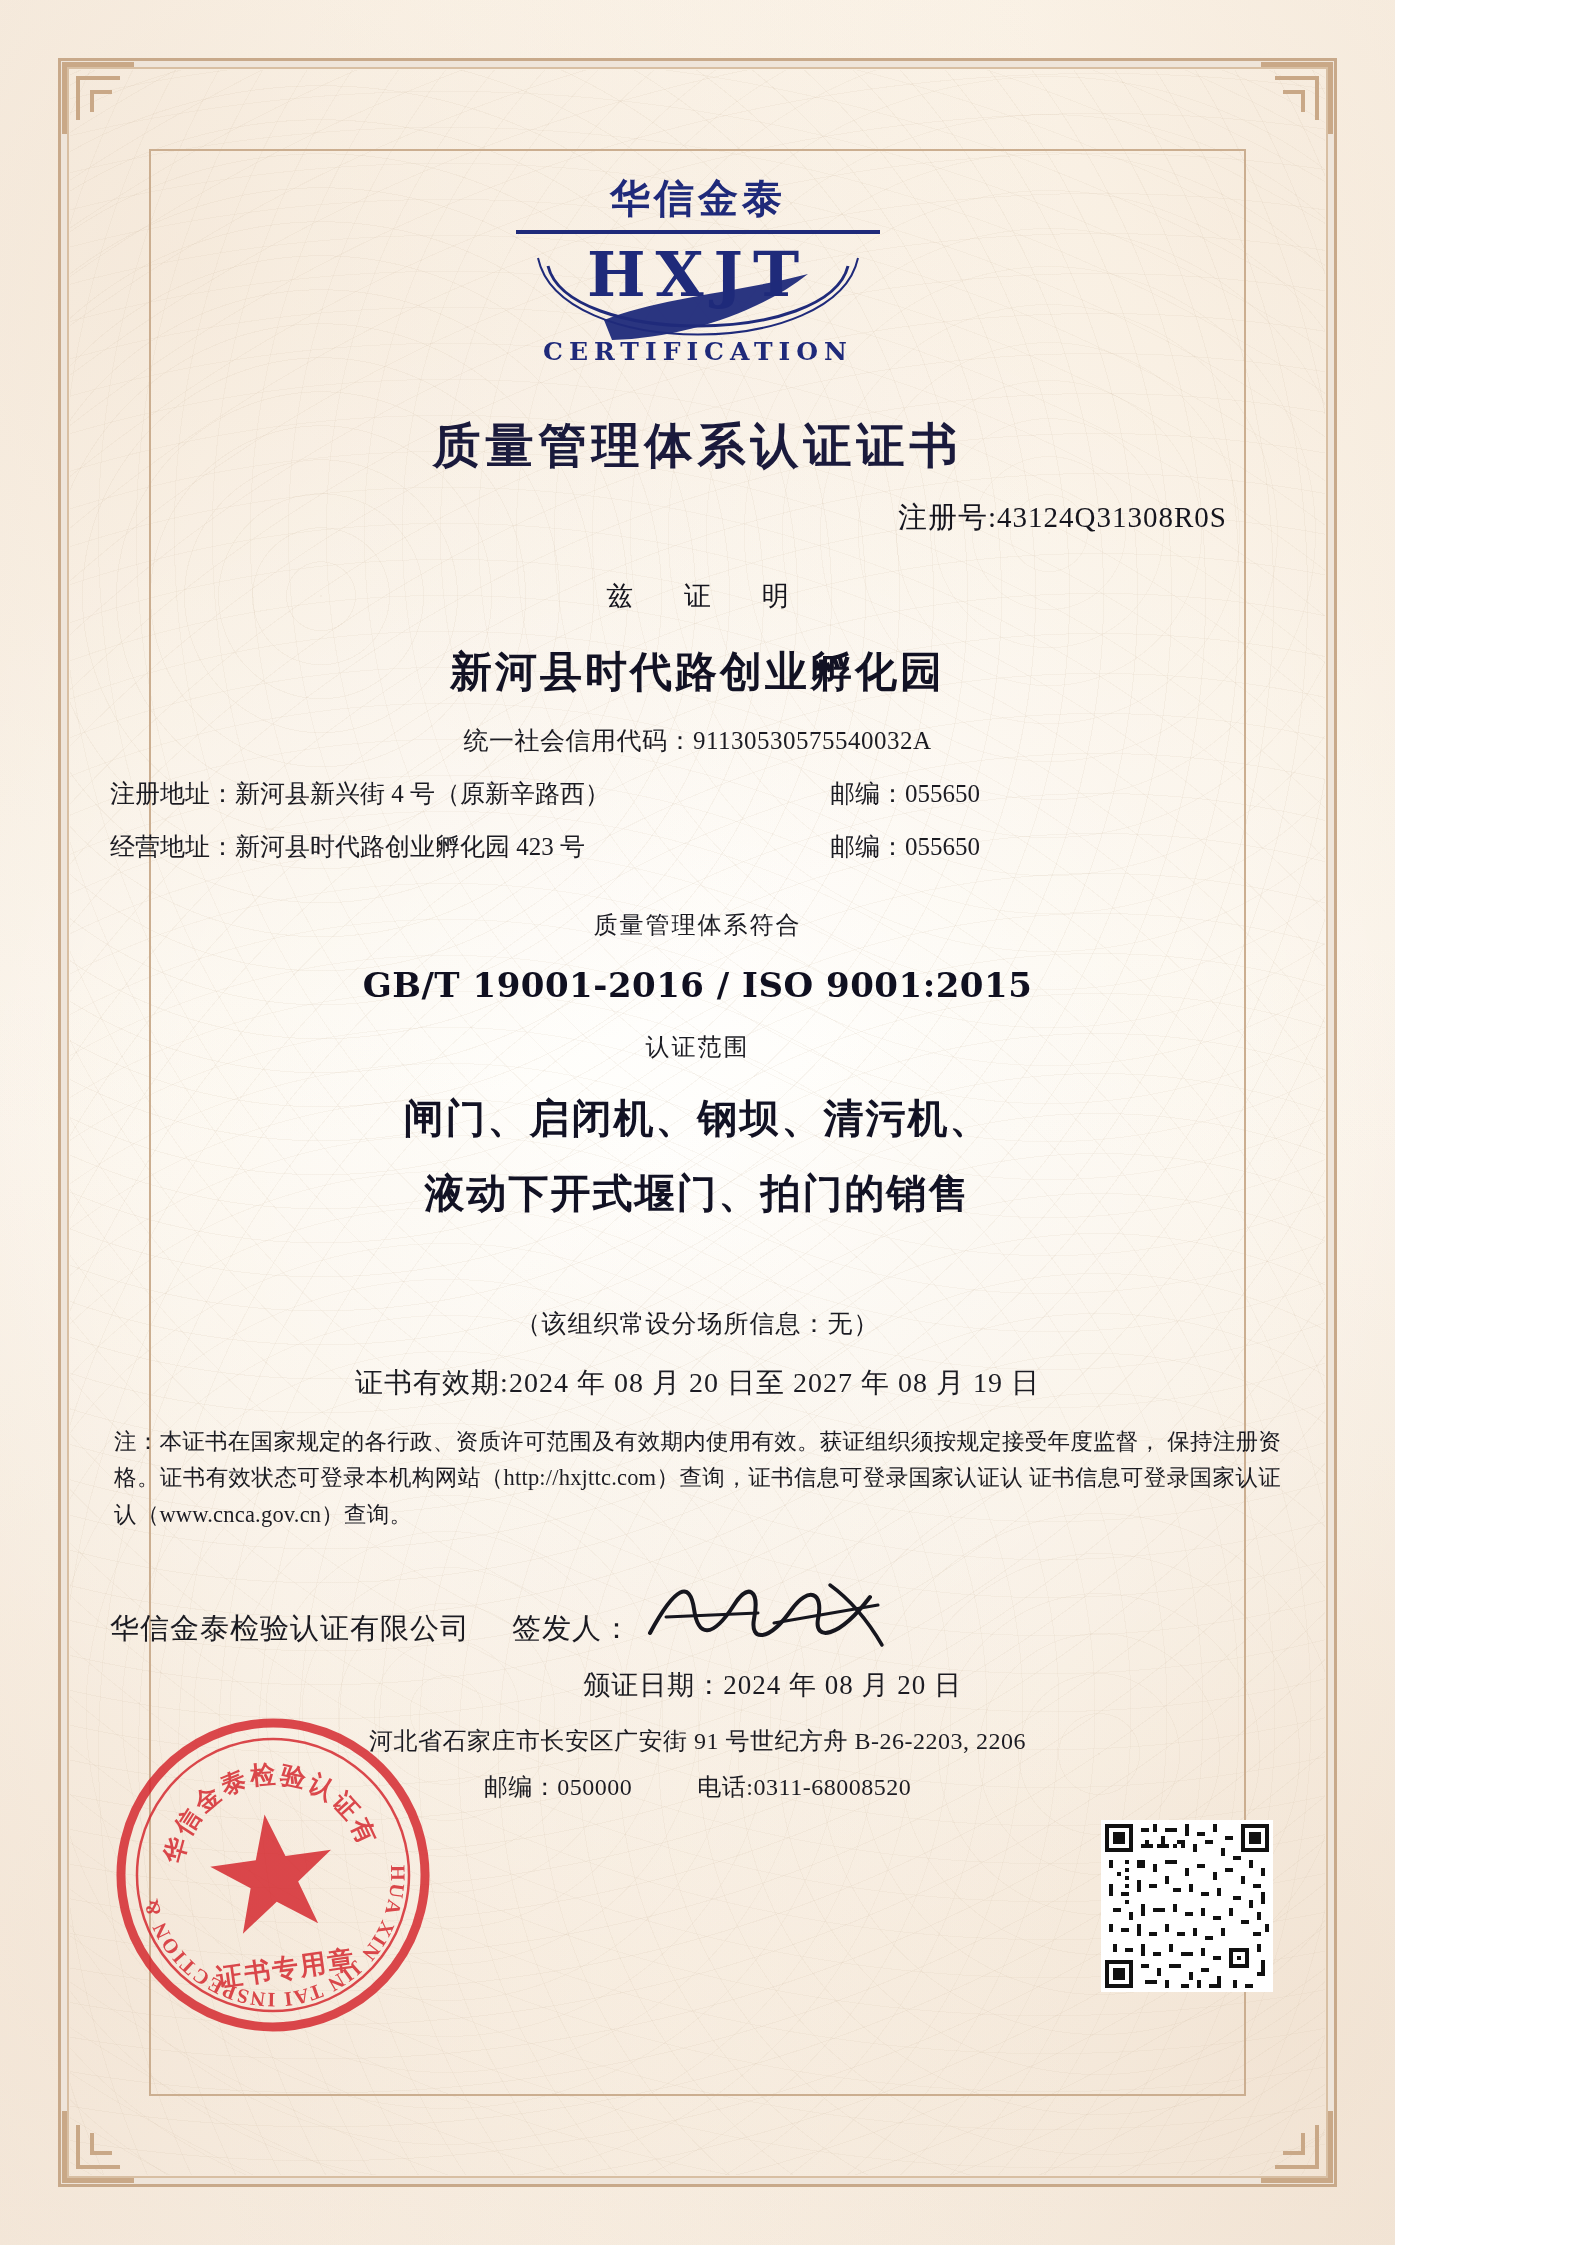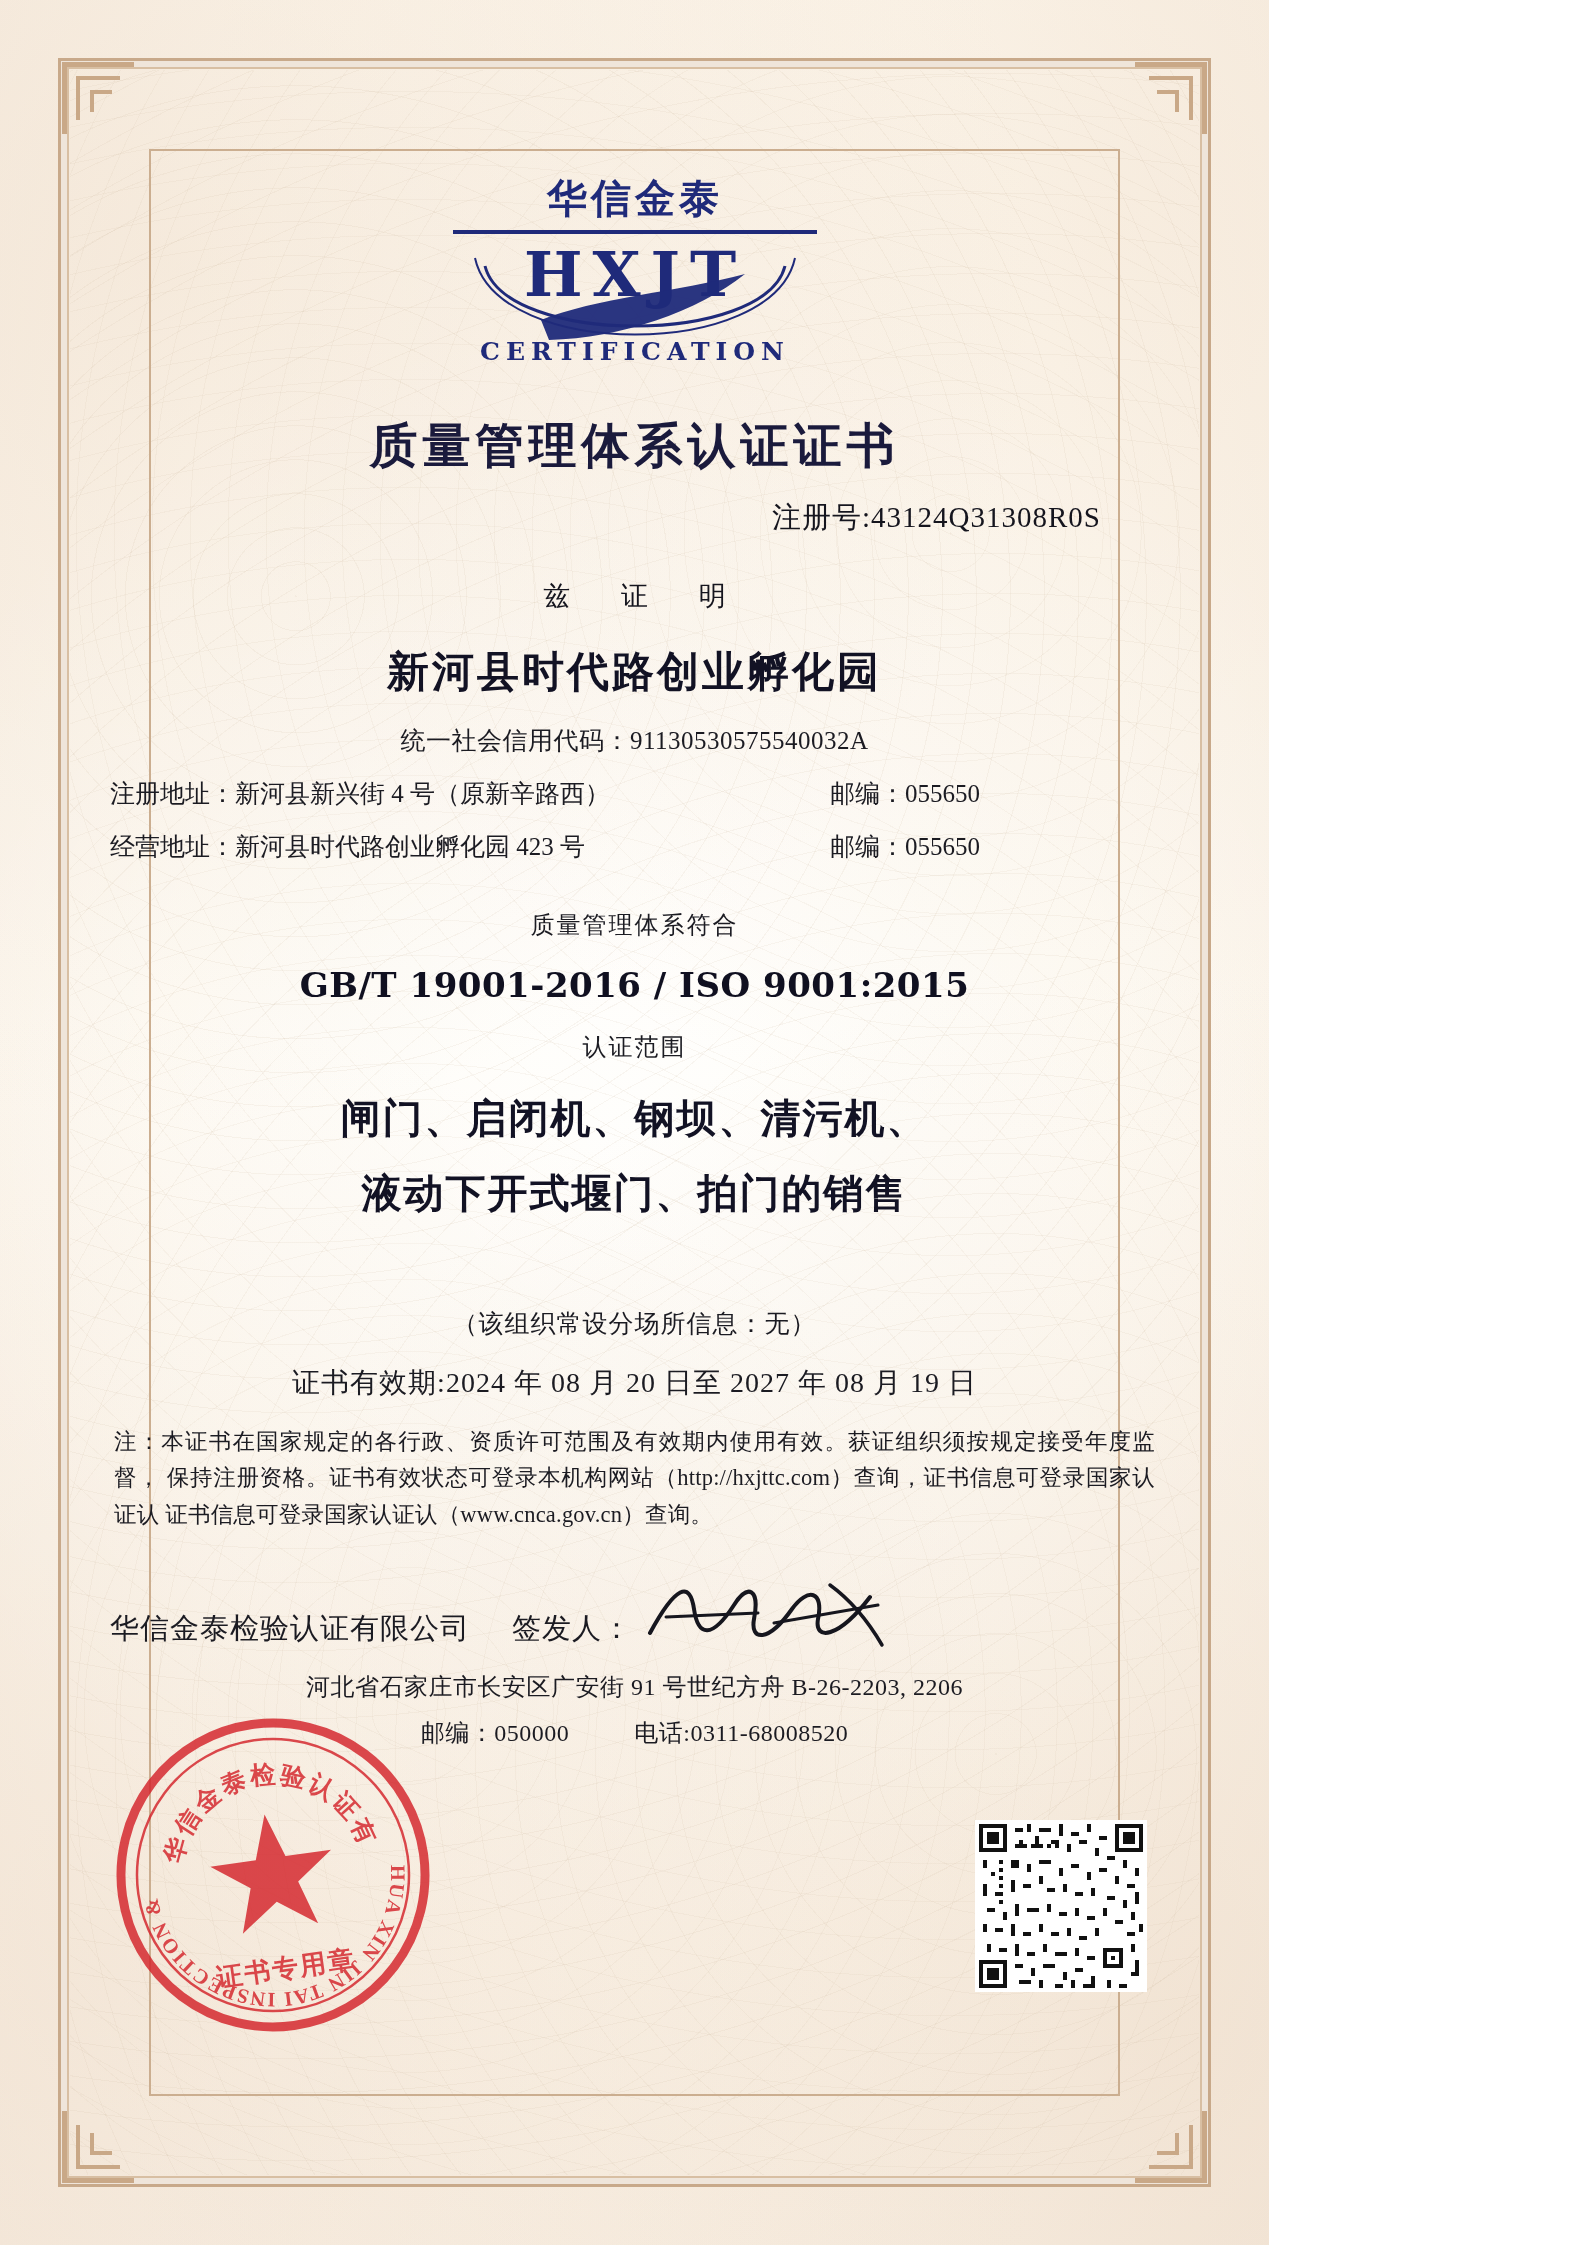--- a/index.html
+++ b/index.html
@@ -10,21 +10,21 @@
   body {
     width: 1587px;
     height: 2245px;
     font-family: "Liberation Serif", "DejaVu Serif", serif;
     overflow: hidden;
   }
 
   
   #certificate-page {
     position: relative;
-    width: 1269px;
+    width: 1395px;
     height: 2245px;
     background:
       radial-gradient(ellipse at 50% 40%, #fffdf8 0%, #fdf8ef 55%, #f6ece0 100%);
   }
   
   #certificate-page::before {
     content: "";
     position: absolute;
     inset: 0;
     background:
@@ -379,20 +379,21 @@
       <div id="signature-mark">
         <svg width="260" height="80" viewBox="0 0 260 80">
           <path d="M8 58 C34 10, 48 6, 52 34 C56 62, 70 64, 92 30 C106 8, 118 14, 112 44
                    C108 66, 126 68, 150 34 C166 12, 182 16, 176 44 C172 66, 196 64, 228 22" fill="none" stroke="#16161e" stroke-width="4" stroke-linecap="round"></path>
           <path d="M24 42 L116 38 M132 48 L236 30" fill="none" stroke="#16161e" stroke-width="3" stroke-linecap="round"></path>
           <path d="M188 10 C210 26, 226 46, 240 70" fill="none" stroke="#16161e" stroke-width="3.5" stroke-linecap="round"></path>
         </svg>
       </div>
     </div>
 
+    <div id="issue-date-line">颁证日期：2024 年 08 月 20 日</div>
 
     <div id="address-footer">河北省石家庄市长安区广安街 91 号世纪方舟 B-26-2203, 2206</div>
     <div id="contact-footer">
       <span>邮编：050000</span>
       <span class="gap"></span>
       <span>电话:0311-68008520</span>
     </div>
 
   </div>
 

